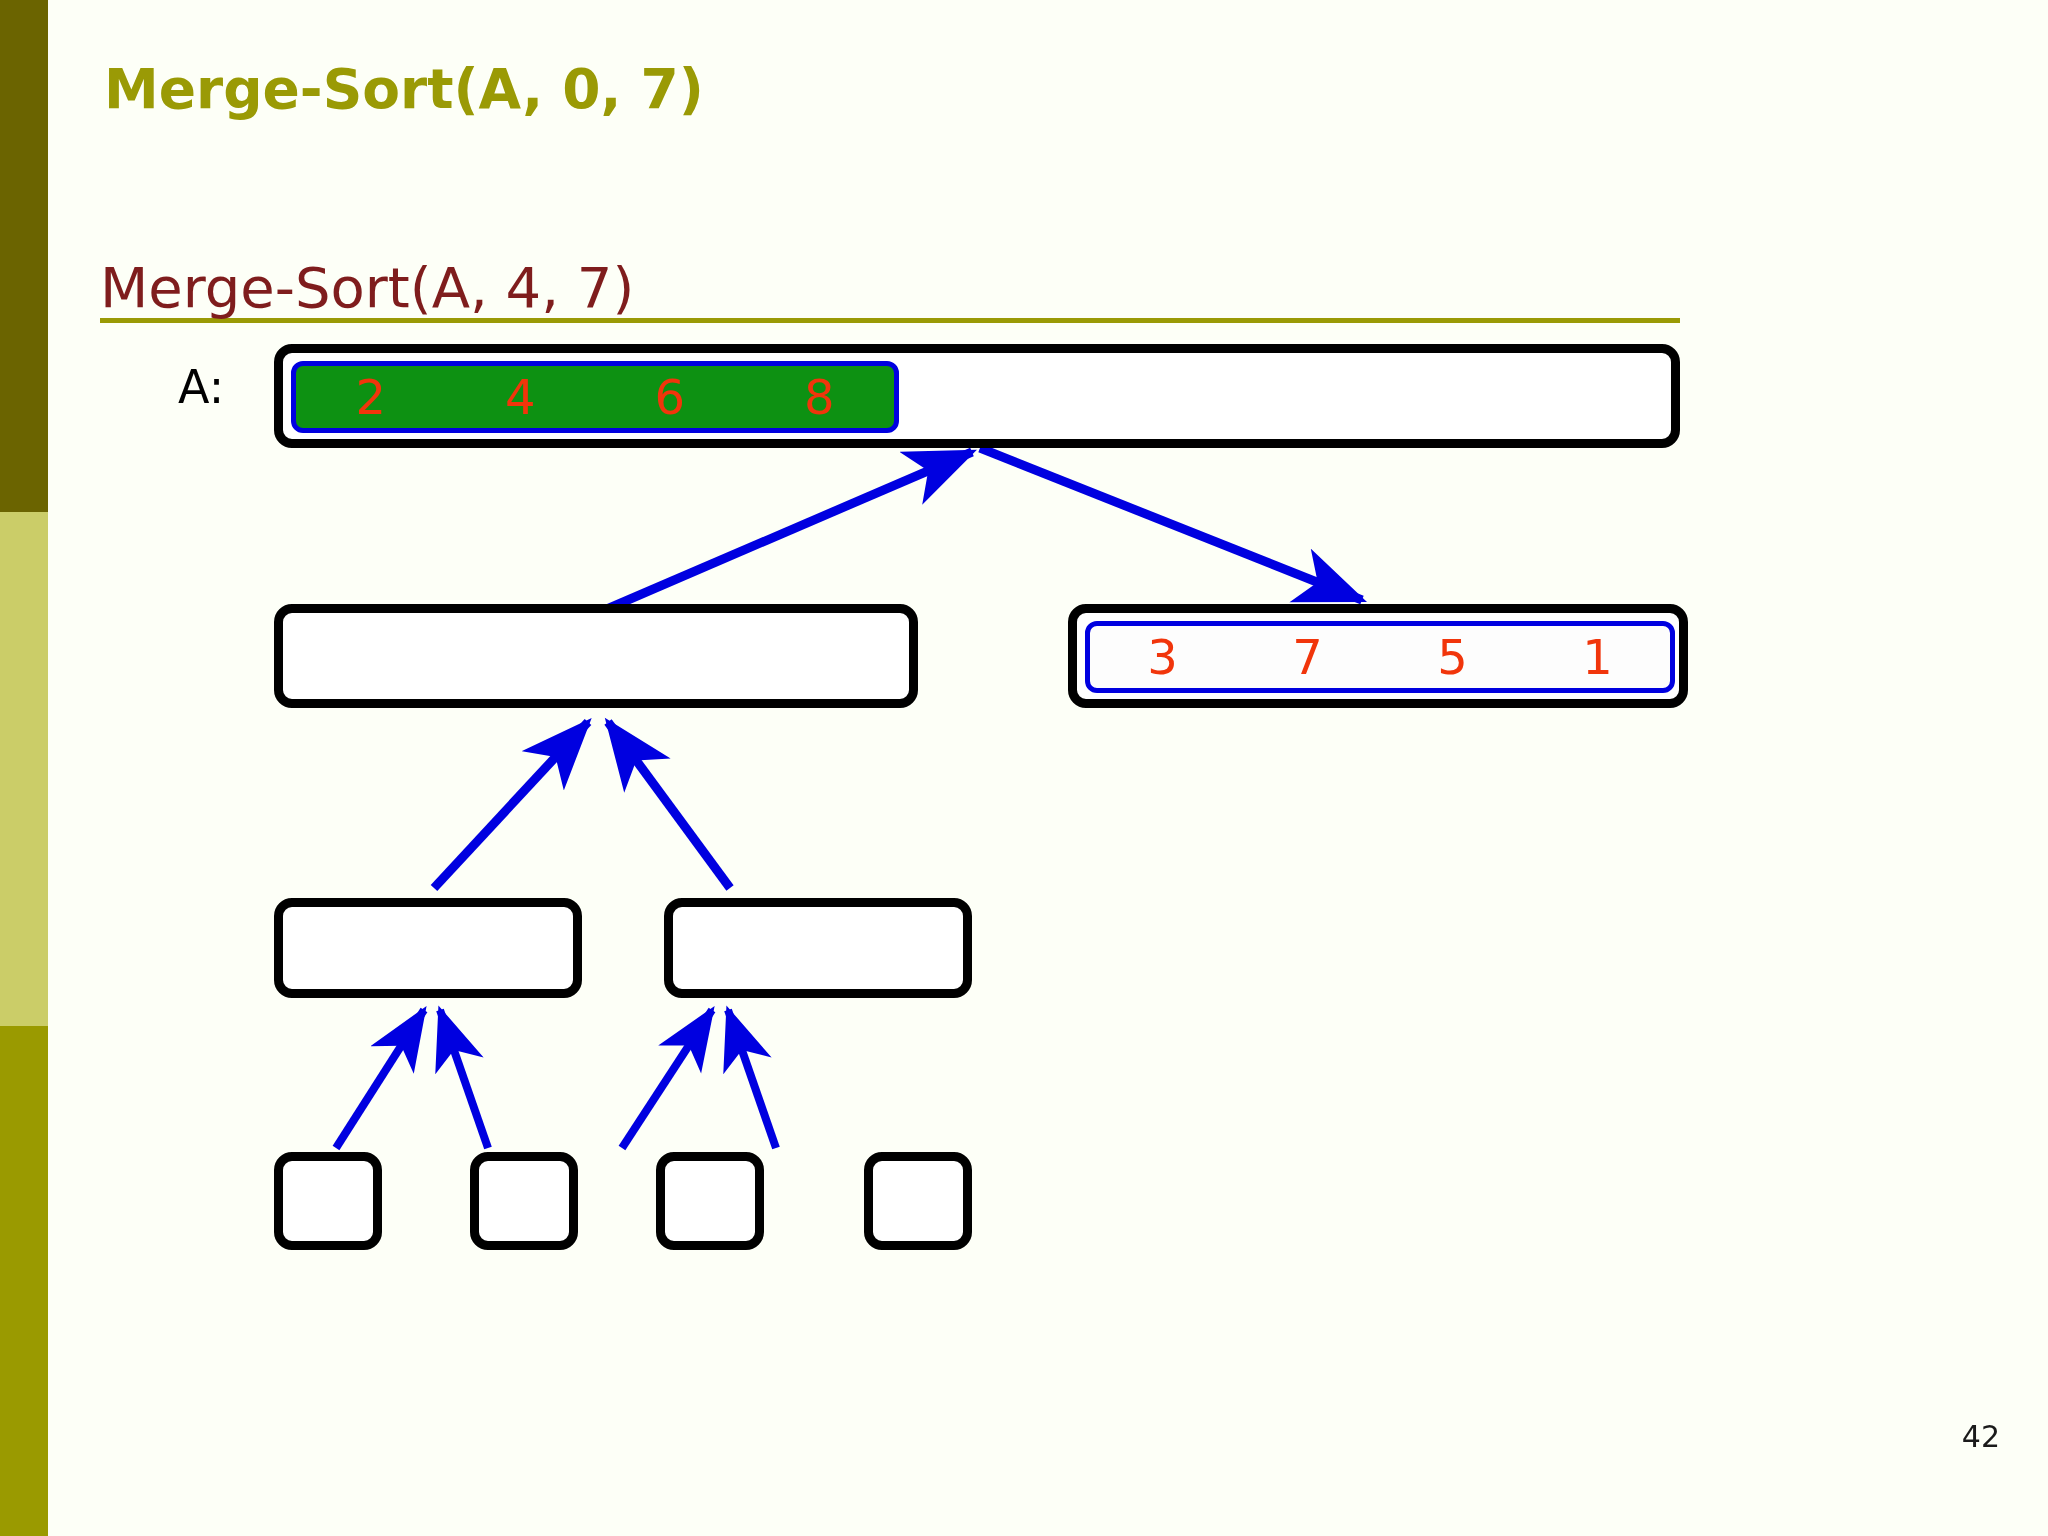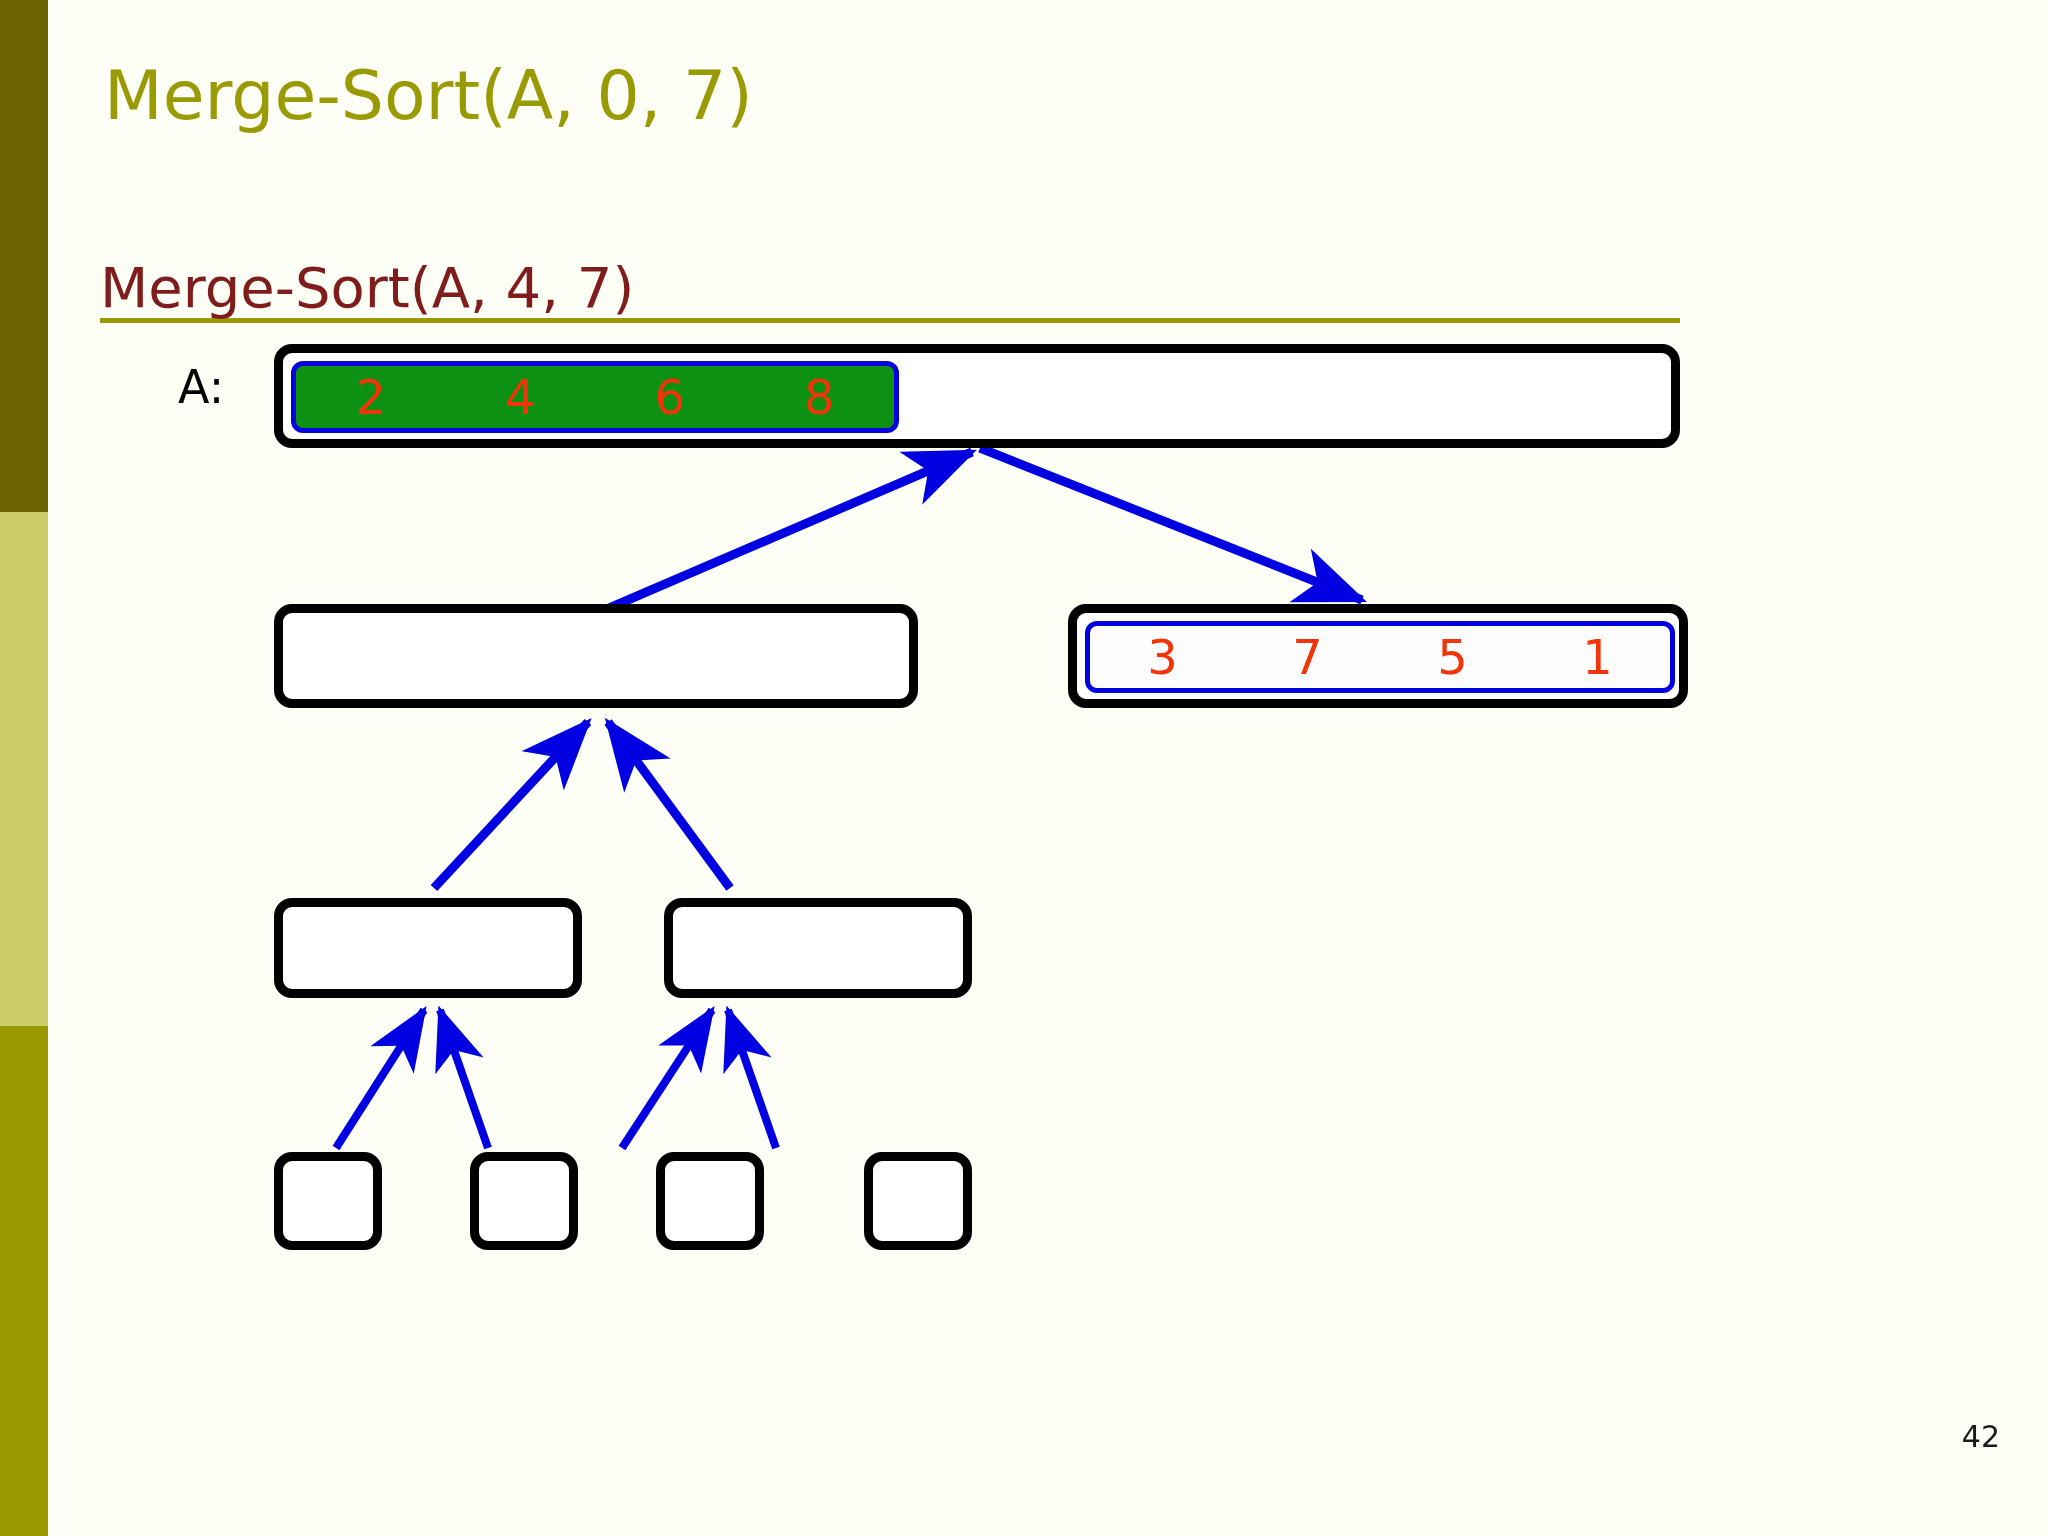--- a/index.html
+++ b/index.html
@@ -27,24 +27,24 @@
   .sidebar-band { position: absolute; left: 0; width: 48px; }
   .band-top    { top: 0px;    height: 512px; background: #6b6400; }
   .band-mid    { top: 512px;  height: 514px; background: #cbcd68; }
   .band-bot    { top: 1026px; height: 510px; background: #9a9a00; }
 
   
   .title {
     position: absolute;
     left: 104px;
     top: 62px;
-    font-size: 68px;
+    font-size: 55px;
     line-height: 1;
     color: #9a9a05;
-    font-weight: normal;
+    font-weight: bold;
     white-space: nowrap;
     letter-spacing: 0px;
   }
   .subtitle {
     position: absolute;
     left: 100px;
     top: 260px;
     font-size: 56px;
     line-height: 1;
     color: #7f1d1d;

